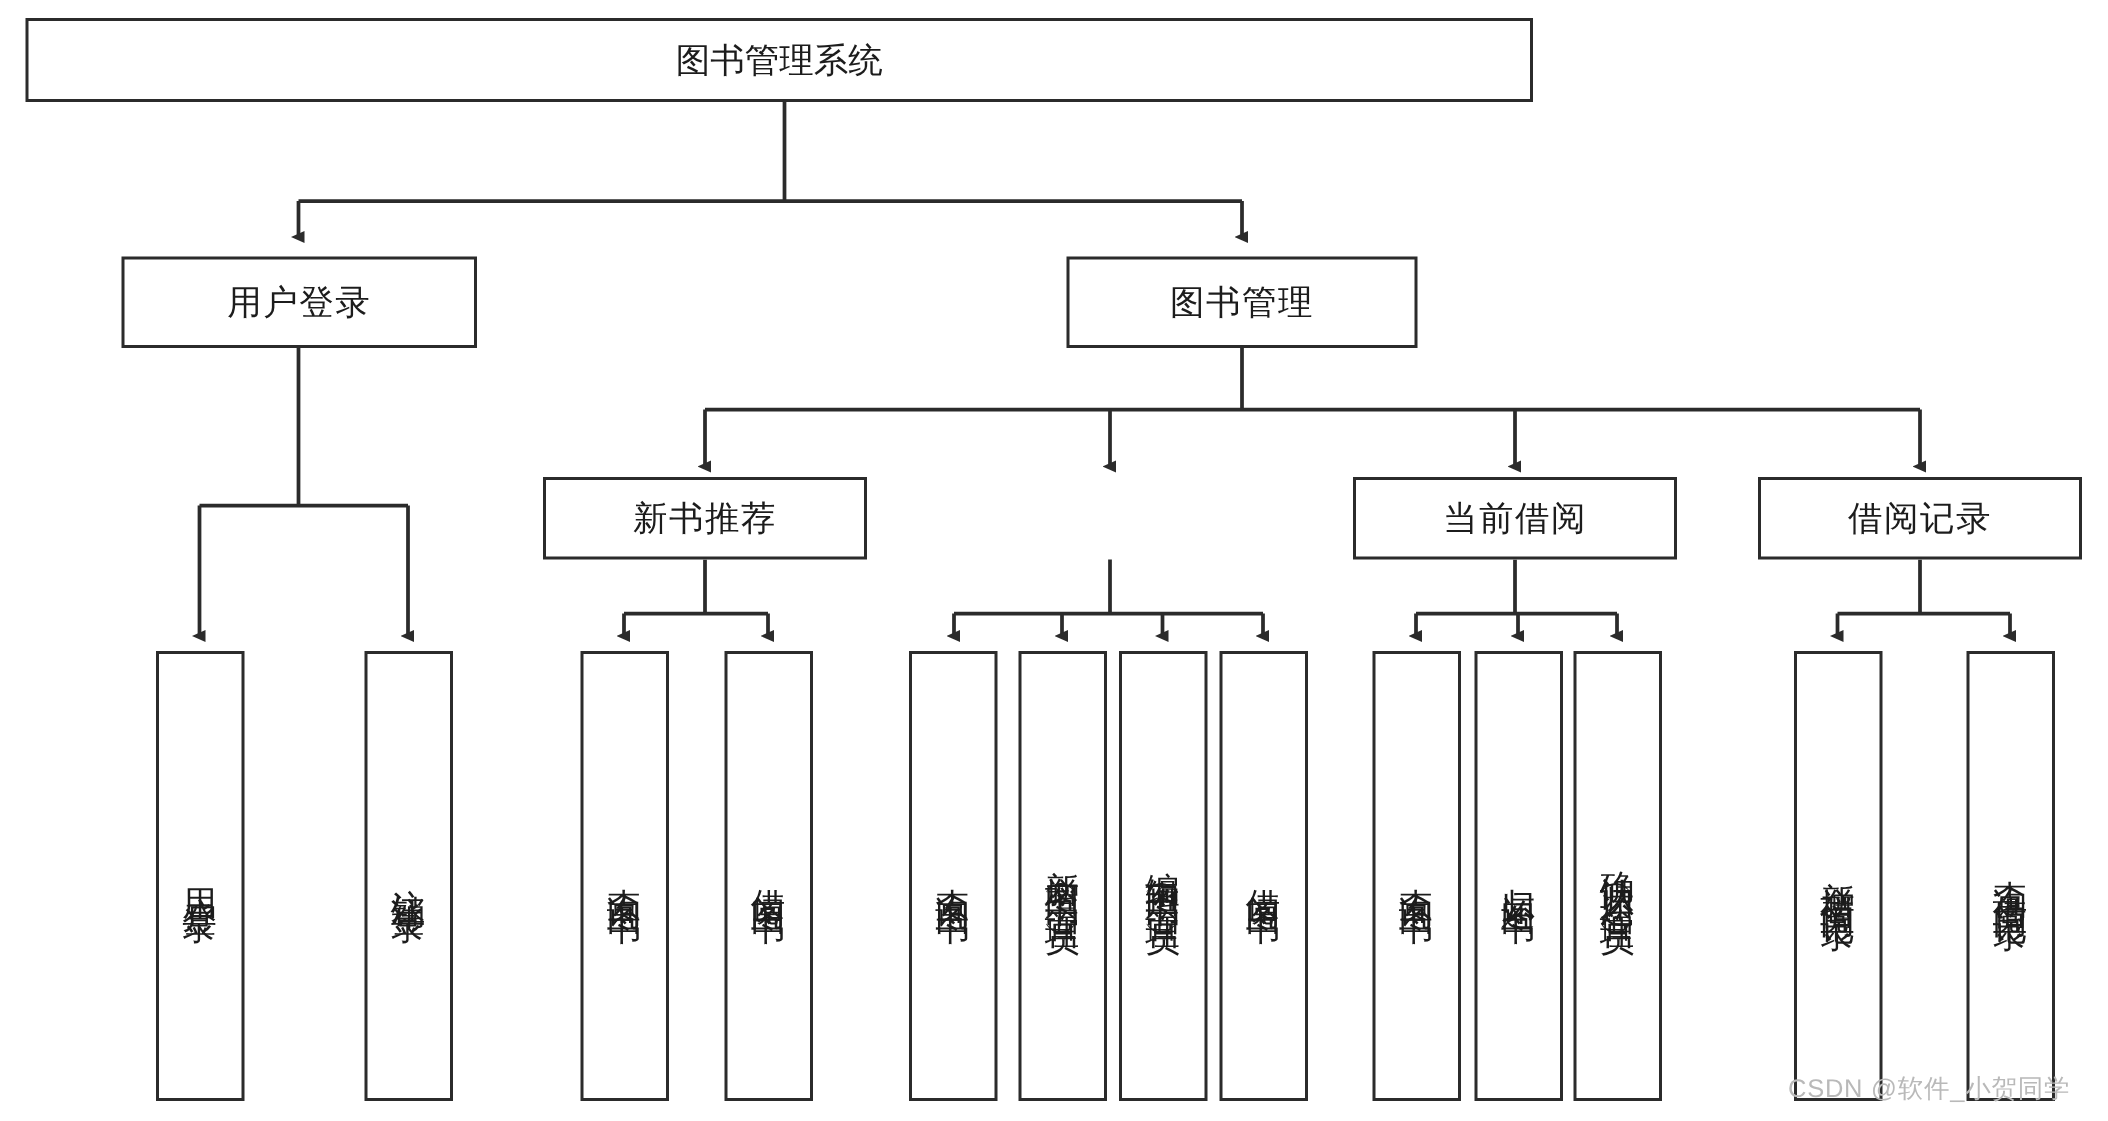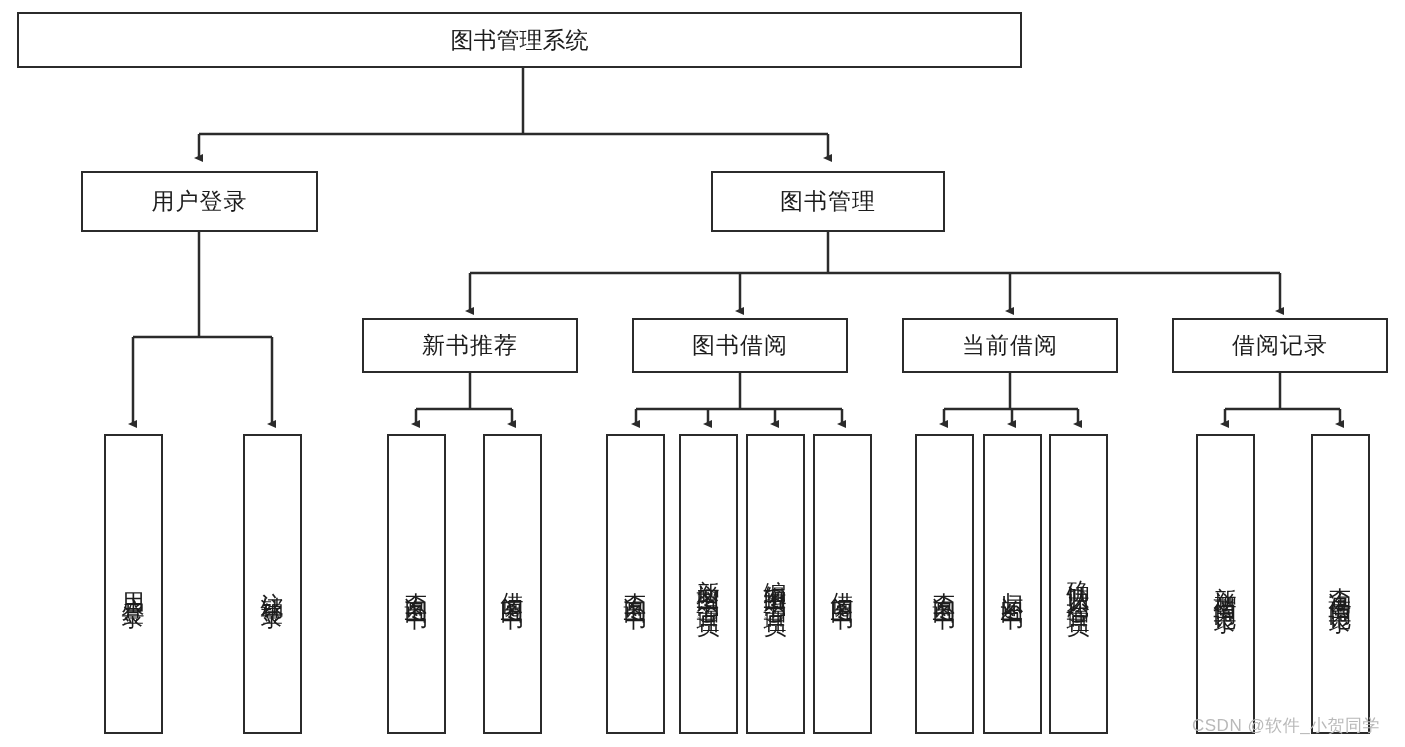--- a/index.html
+++ b/index.html
@@ -124,23 +124,20 @@
   <div class="node horiz" style="left:81px; top:171px; width:237px; height:61px;">
     <span>用户登录</span>
   </div>
   <div class="node horiz" style="left:362px; top:318px; width:216px; height:55px;">
     <span>新书推荐</span>
   </div>
 
   <div class="node horiz" style="left:711px; top:171px; width:234px; height:61px;">
     <span>图书管理</span>
   </div>
-  <div class="node horiz" style="left:632px; top:318px; width:216px; height:55px;">
-    <span>图书借阅</span>
-  </div>
   <div class="node horiz" style="left:1172px; top:318px; width:216px; height:55px;">
     <span>借阅记录</span>
   </div>
   <div class="node horiz" style="left:902px; top:318px; width:216px; height:55px;">
     <span>当前借阅</span>
   </div>
 
   <div class="node vert" style="left:104px; top:434px; width:59px; height:300px;">
     <span class="vlabel">用户登录</span>
   </div>

